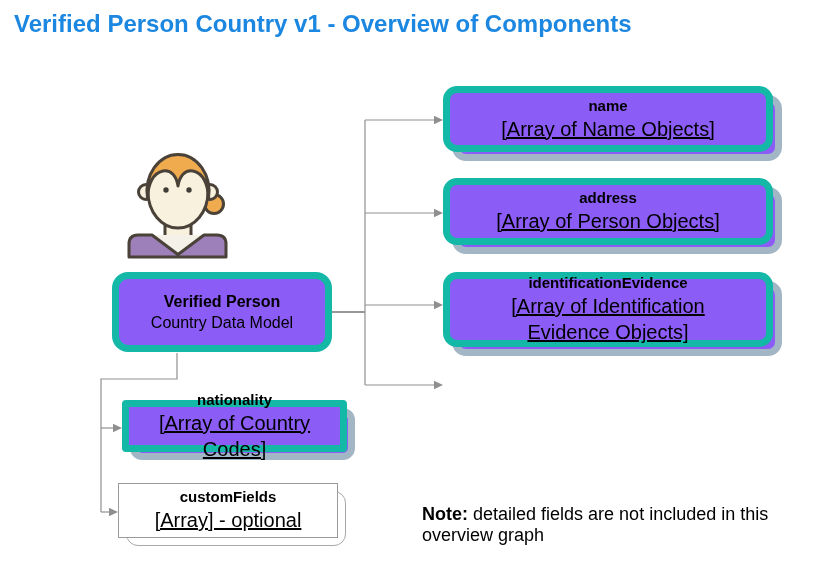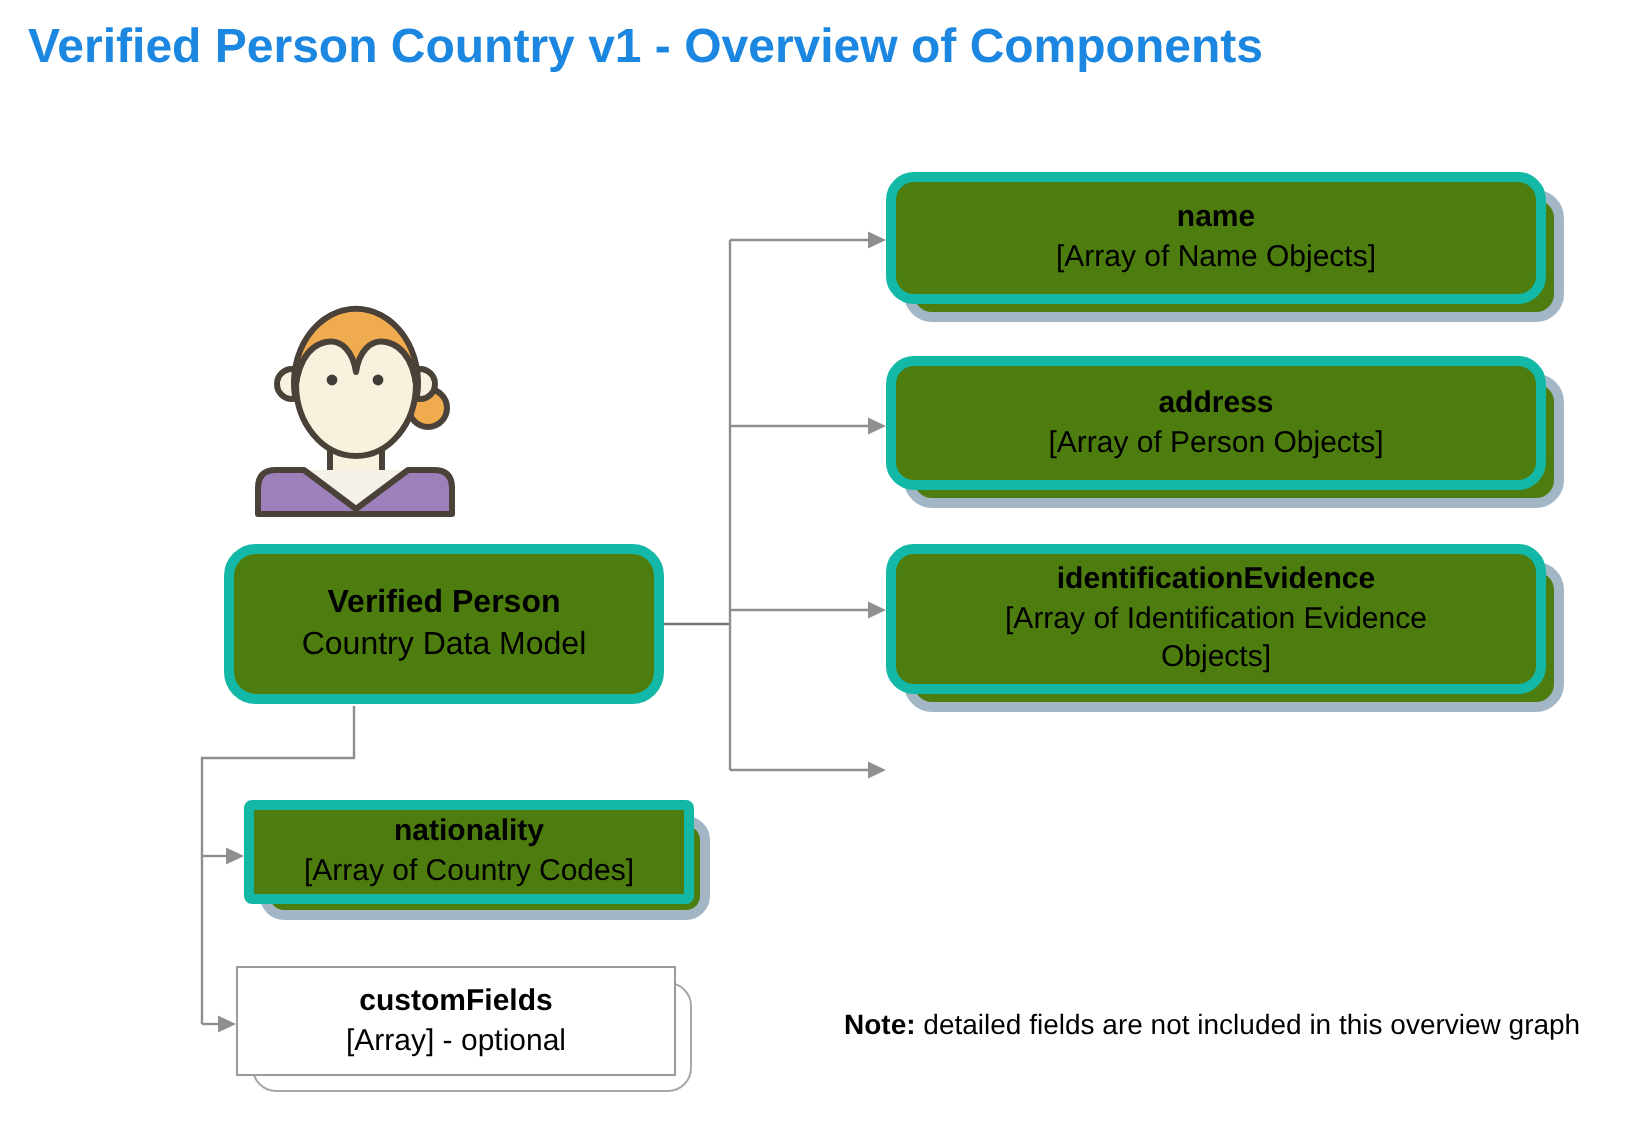--- a/index.html
+++ b/index.html
@@ -10,43 +10,43 @@
   .page-title{
     position:absolute;left:14px;top:10px;width:790px;
     font-size:24px;font-weight:bold;letter-spacing:0px;color:#1b87e0;
   }
   
   .node{
     position:absolute;box-sizing:border-box;border-radius:14px;
     display:flex;flex-direction:column;justify-content:center;align-items:center;
     text-align:center;line-height:1.32;margin-left:44px;
   }
-  .blue-fill{background:#4d7c0f;border:5px solid #14b8a6;}
+  .blue-fill{background:#8b5cf6;border:7px solid #14b8a6;}
   .white-fill{background:#ffffff;border:1px solid #9b9b9b;}
   .node .t{font-weight:bold;font-size:15px;}
   .node .s{font-size:15px;}
   .root-node{border-radius:16px;}
   .root-node .t,.root-node .s{font-size:16px;}
   
   .stack{position:absolute;}
   .stack .back{
     position:absolute;left:9px;top:9px;right:-9px;bottom:-9px;
     border-radius:14px;box-sizing:border-box;
   }
   .stack .back.blue-fill{border-color:#a2b6c6;}
   .stack .back.white-fill{border-color:#a8a8a8;}
   .stack .front{
     position:absolute;left:0;top:0;right:0;bottom:0;
     border-radius:14px;box-sizing:border-box;
     display:flex;flex-direction:column;justify-content:center;align-items:center;
     text-align:center;line-height:1.32;padding:0 28px;
   }
   .front .t{font-weight:bold;font-size:15px;}
-  .front .s{font-size:15px;}
-  .note{position:absolute;left:422px;top:504px;font-size:14px;}
+  .front .s{font-size:20px;text-decoration:underline;}
+  .note{position:absolute;left:422px;top:504px;font-size:18px;}
   .note b{font-weight:bold;}
   svg.overlay{position:absolute;left:0;top:0;pointer-events:none;}
 </style>
 </head>
 <body>
 
 <div id="canvas">
 
   <div class="page-title">Verified Person Country v1 - Overview of Components</div>
 

